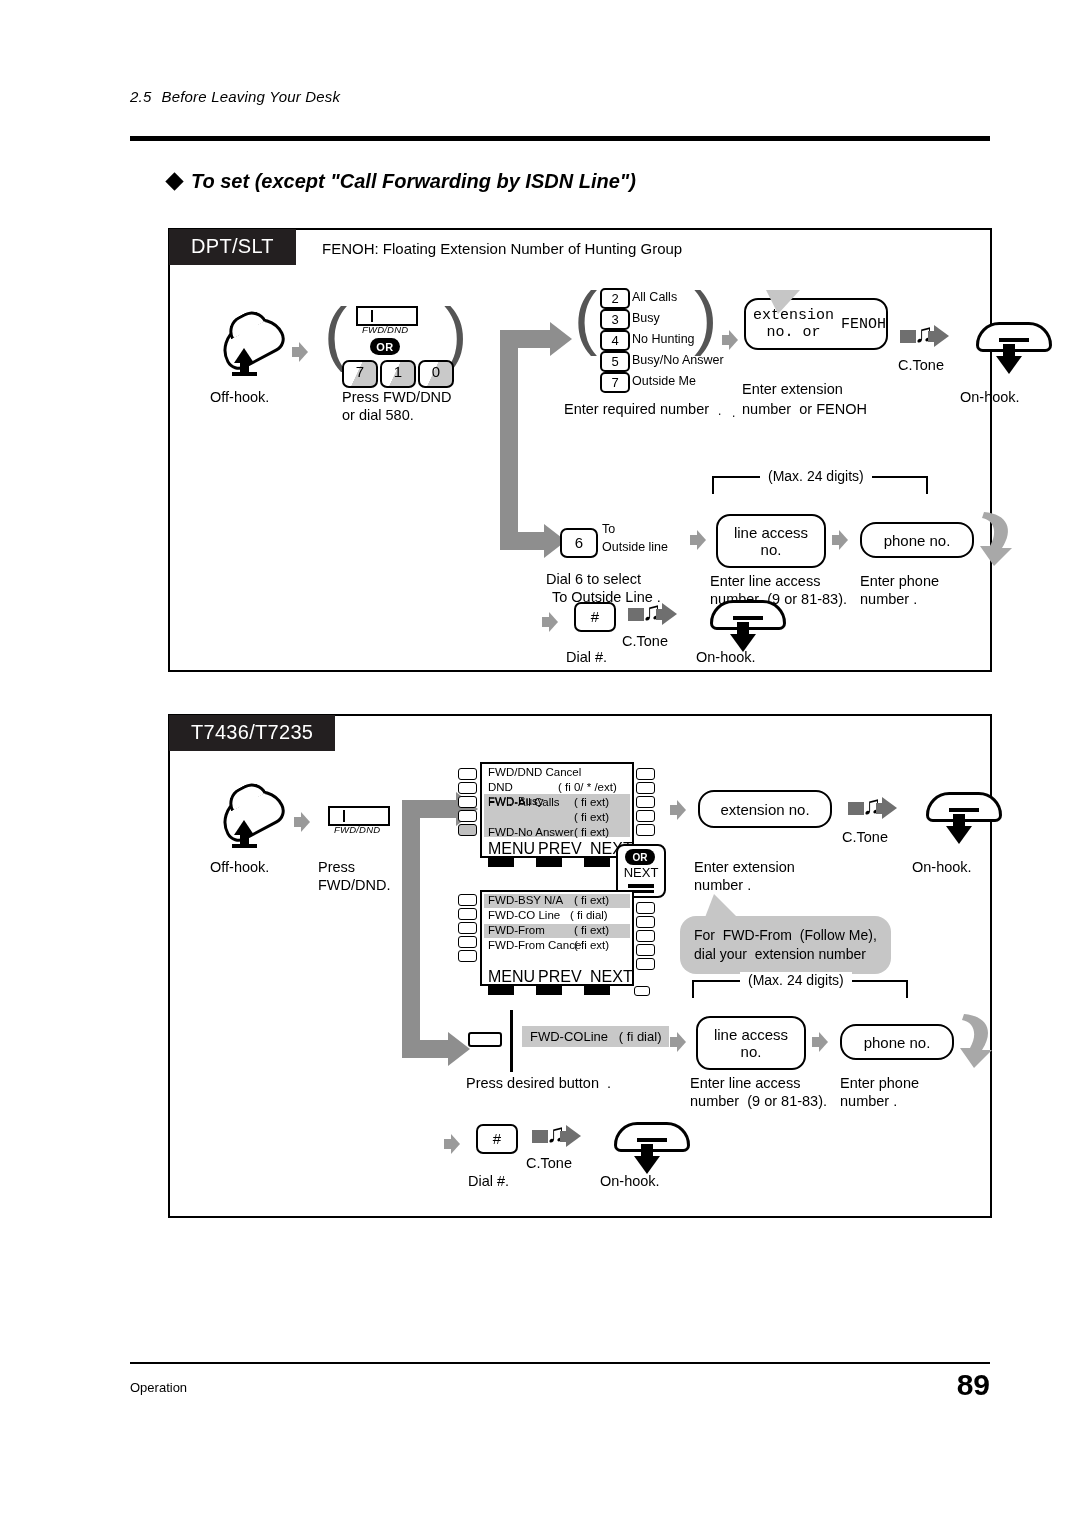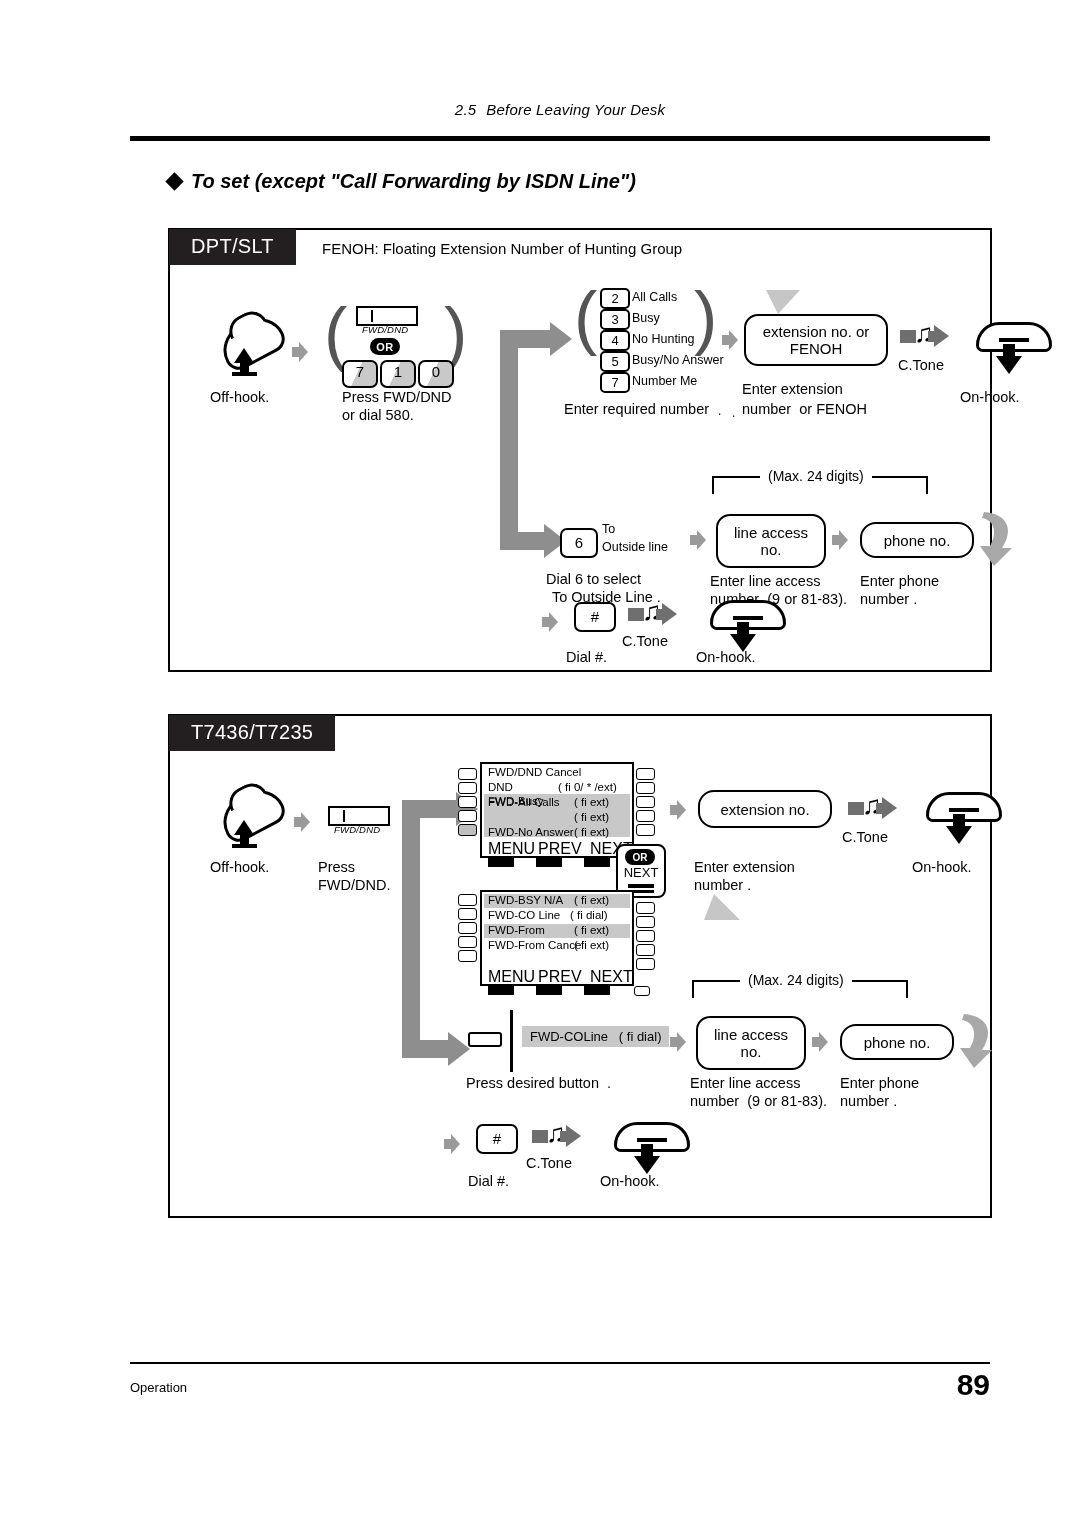--- a/index.html
+++ b/index.html
@@ -7,21 +7,21 @@
     width:1080px;height:1528px;
     background:#ffffff;
     font-family:"Liberation Sans", sans-serif;
     color:#000;
     position:relative;
     overflow:hidden;
   }
   .page{position:absolute;left:0;top:0;width:1080px;height:1528px;}
 
   
-  .hdr{position:absolute;left:130px;top:101px;width:860px;text-align:center;}
+  .hdr{position:absolute;left:130px;top:88px;width:860px;text-align:left;}
   .hdr-txt{font-style:italic;font-size:15px;letter-spacing:.2px;}
   .hdr-txt .num{margin-right:10px;}
   .hdr-rule{position:absolute;left:130px;top:136px;width:860px;height:5px;background:#000;}
 
   
   .title-row{position:absolute;left:168px;top:170px;display:flex;align-items:center;gap:10px;}
   .diamond{width:13px;height:13px;background:#000;transform:rotate(45deg);}
   .title{font-size:20px;font-weight:bold;font-style:italic;}
 
   
@@ -198,29 +198,29 @@
     <div>
       <div class="keysm" style="left:430px;top:100px;width:26px;height:17px;line-height:17px;">4</div>
       <div class="cap-sm" style="left:462px;top:102px;">No Hunting</div>
     </div>
     <div>
       <div class="keysm" style="left:430px;top:121px;width:26px;height:17px;line-height:17px;">5</div>
       <div class="cap-sm" style="left:462px;top:123px;">Busy/No Answer</div>
     </div>
     <div>
       <div class="keysm" style="left:430px;top:142px;width:26px;height:17px;line-height:17px;">7</div>
-      <div class="cap-sm" style="left:462px;top:144px;">Number Me</div>
+      <div class="cap-sm" style="left:462px;top:144px;">Outside Me</div>
     </div>
 
     <div class="cap" style="left:394px;top:170px;">Enter required number</div>
     <div class="cap" style="left:562px;top:174px;font-size:12px;">.</div>
 
     <div class="arw" style="left:552px;top:100px;"></div>
 
-    <div class="rbox" style="left:574px;top:84px;width:140px;height:48px;flex-direction:column;">
+    <div class="rbox" style="left:574px;top:68px;width:140px;height:48px;flex-direction:row;font-family:Liberation Mono, monospace;">
       <div>extension no. or</div>
       <div>FENOH</div>
     </div>
     <div class="cap" style="left:572px;top:150px;">Enter extension</div>
     <div class="cap" style="left:548px;top:172px;font-size:12px;">.</div>
     <div class="cap" style="left:572px;top:170px;">number  or FENOH</div>
 
     <div class="bubble-tail" style="left:596px;top:60px;border-left:12px solid transparent;border-right:22px solid transparent;border-top:24px solid #c6c6c6;"></div>
 
     <div class="ctone" style="left:730px;top:92px;">
@@ -406,20 +406,22 @@
     <div class="cap" style="left:672px;top:112px;">C.Tone</div>
 
     <div class="handset" style="left:756px;top:76px;">
       <div class="hs-down"></div>
         <div class="dn-stem"></div>
         <div class="dn-arrow"></div>
     </div>
     <div class="cap" style="left:742px;top:142px;">On-hook.</div>
 
     <div class="bubble-tail" style="left:534px;top:178px;border-left:10px solid transparent;border-right:26px solid transparent;border-bottom:26px solid #c6c6c6;"></div>
+    <div class="bubble" style="left:510px;top:200px;">For  FWD-From  (Follow Me),
+dial your  extension number</div>
 
     <div class="stripbtn" style="left:298px;top:316px;"></div>
     <div class="vrule" style="left:340px;top:294px;height:62px;"></div>
     <div class="greylbl" style="left:352px;top:310px;">FWD-COLine   ( fi dial)</div>
     <div class="cap" style="left:296px;top:358px;">Press desired button  .</div>
 
     <div class="arw" style="left:500px;top:316px;"></div>
 
     <div class="brace" style="left:522px;top:264px;width:212px;"></div>
     <div class="brace-lbl" style="left:570px;top:256px;">(Max. 24 digits)</div>

